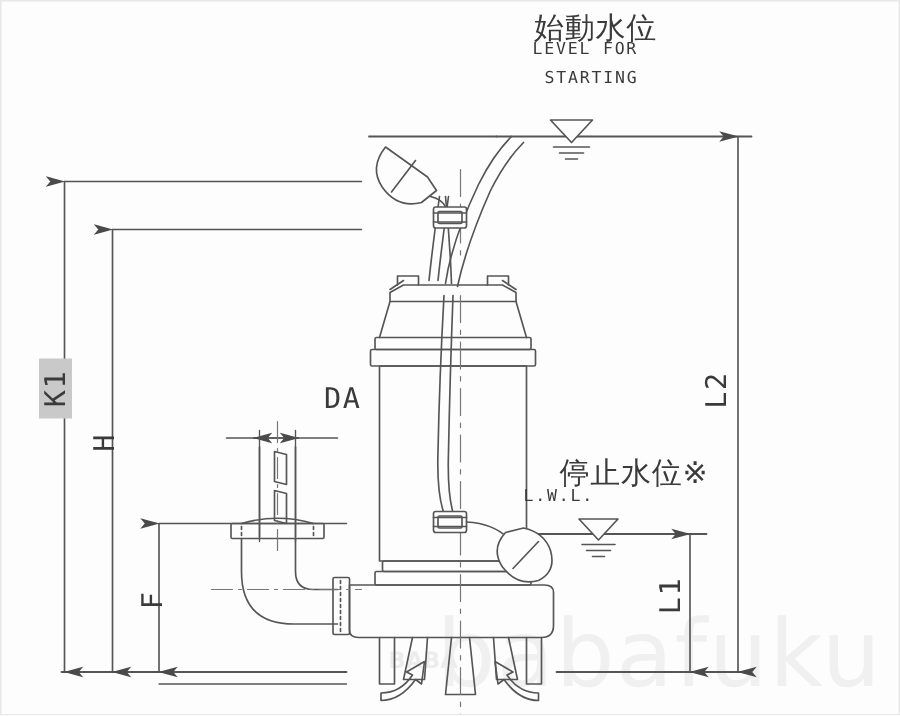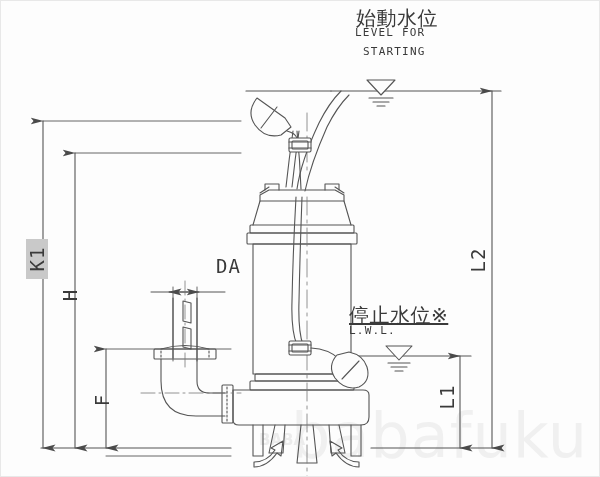--- a/index.html
+++ b/index.html
@@ -274,21 +274,21 @@
     </g>
   </svg>
 
   <div>
     <div class="lbl lbl-cjk" style="left:355px; top:6px;">始動水位</div>
     <div class="lbl lbl-latin" style="left:354px; top:26px;">LEVEL FOR</div>
     <div class="lbl lbl-latin" style="left:362px; top:45px;text-align:right;">STARTING</div>
   </div>
 
   <div>
-    <div class="lbl lbl-cjk" style="left:348px; top:303px;text-decoration:underline;">停止水位※</div>
+    <div class="lbl lbl-cjk" style="left:372px; top:303px;">停止水位※</div>
     <div class="lbl lbl-latin" style="left:348px; top:324px;">L.W.L.</div>
   </div>
 
   <div class="dim-label rot highlighted" style="left:16px; top:247px; width:40px; text-align:center;">K1</div>
 
   <div class="dim-label rot" style="left:49px; top:283px; width:40px; text-align:center;">H</div>
 
   <div class="dim-label rot" style="left:81px; top:388px; width:40px; text-align:center;">F</div>
 
   <div class="dim-label" style="left:167px; top:254px;margin-left:48px;">DA</div>

